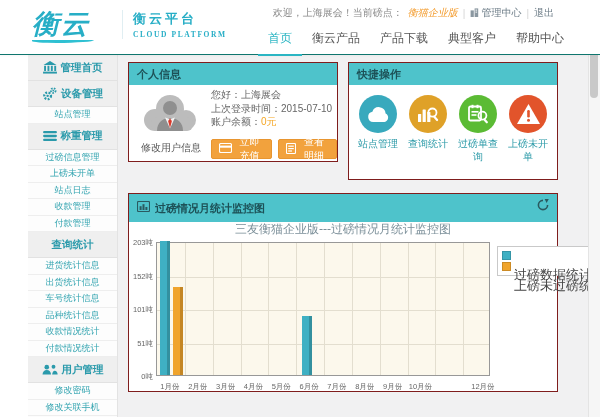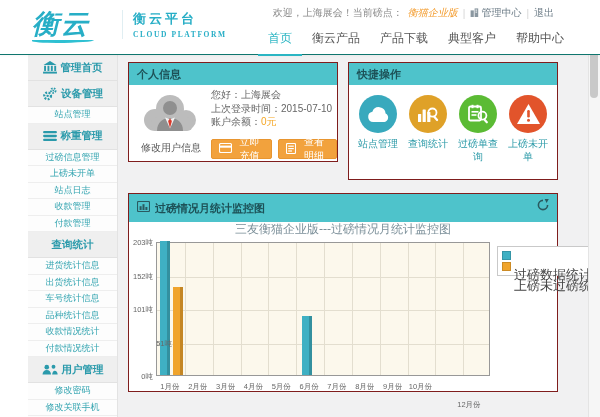--- a/index.html
+++ b/index.html
@@ -370,35 +370,35 @@
           <div class="leg-row">
             <span class="leg-swatch" style="background: rgb(63, 176, 195);"></span>
             <span class="leg-text">过磅数据统计</span>
           </div>
           <div class="leg-row">
             <span class="leg-swatch" style="background: rgb(240, 164, 44);"></span>
             <span class="leg-text">上磅未过磅统计</span>
           </div>
         </div>
     <div class="ylab" style="left: 0px; top: 154px;">0吨</div>
-        <div class="ylab" style="left: 0px; top: 120.5px; margin-left: 19px;">51吨</div>
+        <div class="ylab" style="left: 0px; top: 120.5px;">51吨</div>
         <div class="ylab" style="left: 0px; top: 87px;">101吨</div>
         <div class="ylab" style="left: 0px; top: 53.5px;">152吨</div>
         <div class="ylab" style="left: 0px; top: 20px;">203吨</div>
         <div class="xlab" style="left: 27px; width: 27.8333px;">1月份</div>
         <div class="xlab" style="left: 54.8333px; width: 27.8333px;">2月份</div>
         <div class="xlab" style="left: 82.6667px; width: 27.8333px;">3月份</div>
         <div class="xlab" style="left: 110.5px; width: 27.8333px;">4月份</div>
         <div class="xlab" style="left: 138.333px; width: 27.8333px;">5月份</div>
         <div class="xlab" style="left: 166.167px; width: 27.8333px;">6月份</div>
         <div class="xlab" style="left: 194px; width: 27.8333px;">7月份</div>
         <div class="xlab" style="left: 221.833px; width: 27.8333px;">8月份</div>
         <div class="xlab" style="left: 249.667px; width: 27.8333px;">9月份</div>
         <div class="xlab" style="left: 277.5px; width: 27.8333px;">10月份</div>
         <div class="xlab" style="left: 305.333px; width: 27.8333px; margin-top: 40px;">11月份</div>
-        <div class="xlab" style="left: 326px; width: 27.8333px; margin-top: 18px;">12月份</div>
+        <div class="xlab" style="left: 340px; width: 27.8333px;">12月份</div>
       </div>
   </section>
 
   <div class="sbtrack"></div>
   <div class="sbthumb"></div>
 
 </div>
 
 </body></html>

